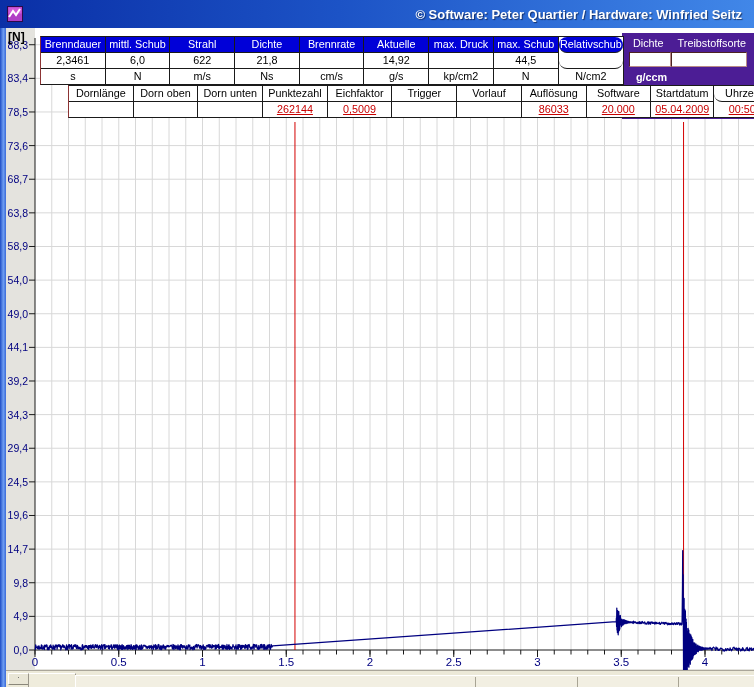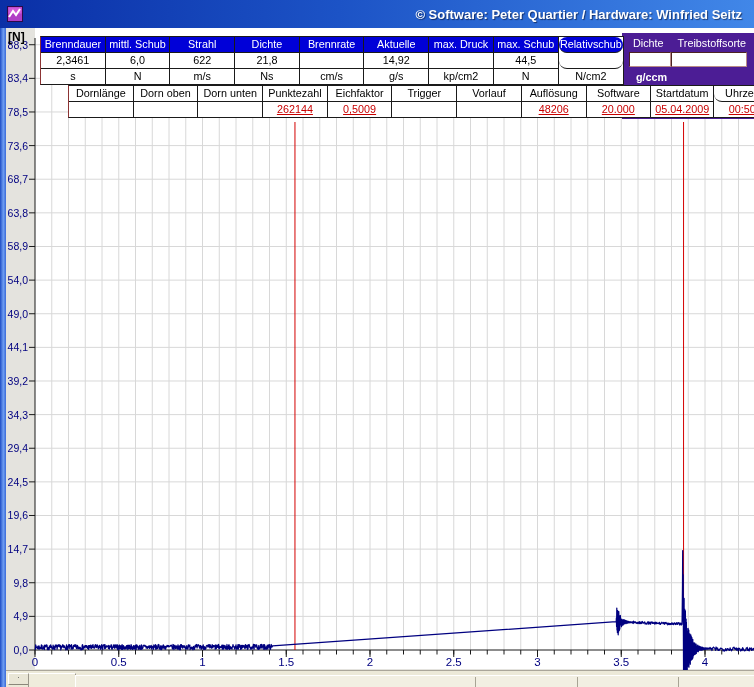--- a/index.html
+++ b/index.html
@@ -291,21 +291,21 @@
       <div class="cell">Software</div>
       <div class="cell">Startdatum</div>
       <div class="cell lastc">Uhrzeit</div>
       <div class="cell red lastr"></div>
       <div class="cell red lastr"></div>
       <div class="cell red lastr"></div>
       <div class="cell red lastr">262144</div>
       <div class="cell red lastr">0,5009</div>
       <div class="cell red lastr"></div>
       <div class="cell red lastr"></div>
-      <div class="cell red lastr">48206</div>
+      <div class="cell red lastr">86033</div>
       <div class="cell red lastr">20.000</div>
       <div class="cell red lastr">05.04.2009</div>
       <div class="cell red lastc lastr">00:50</div>
     </div>
 
   <div class="bottom-strip">
     <div class="bs-btn">·</div>
     <div class="bs-seg1"></div>
     <div class="bs-seg2"></div>
     <div class="bs-div" style="left:470px;"></div>

